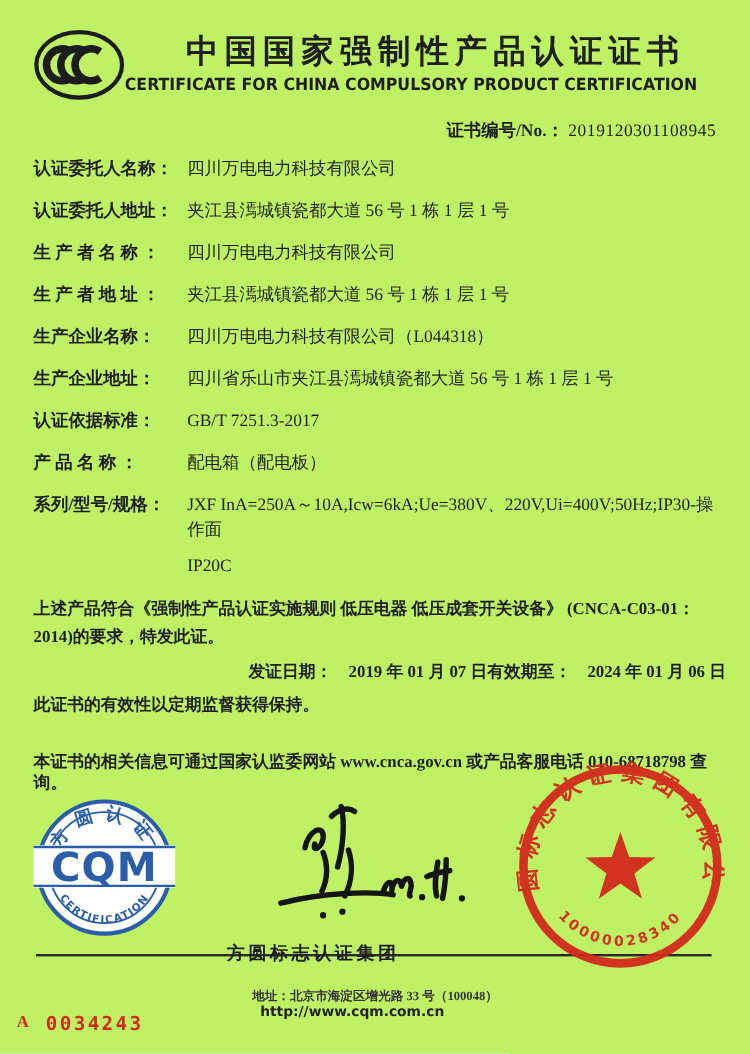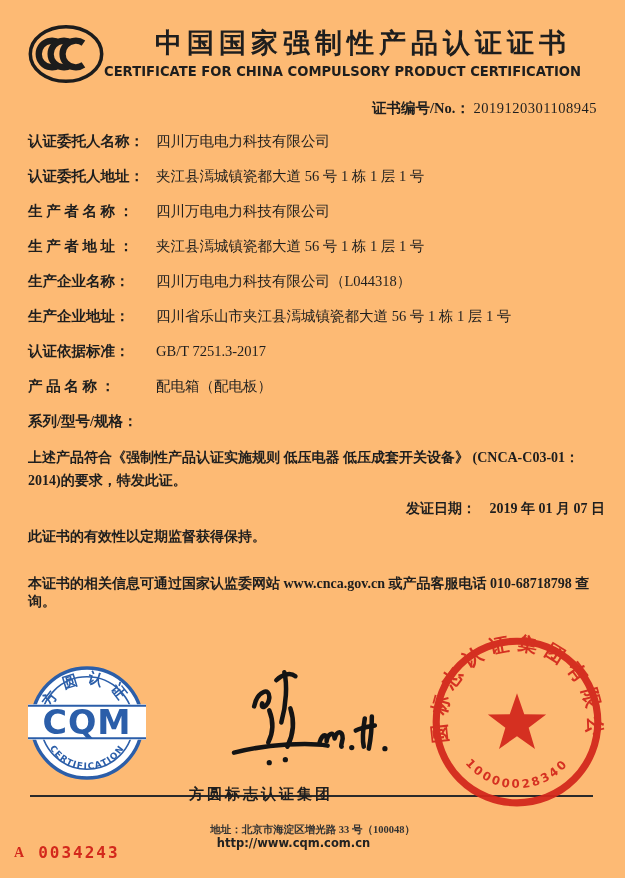--- a/index.html
+++ b/index.html
@@ -1,16 +1,16 @@
 <!DOCTYPE html>
 <html><head>
 <meta charset="utf-8">
 <style>
   html,body{margin:0;padding:0;background:#e8e8e8;}
-  .page{position:relative;width:625px;height:878px;margin:0 auto;background:#fdba74;
+  .page{position:relative;width:625px;height:878px;margin:0 auto;background:#bef264;
         font-family:"Liberation Serif",serif;color:#1e1e1e;overflow:hidden;}
 
   
   .ccc-logo{position:absolute;left:24px;top:13px;width:84px;height:82px;}
   .title-zh{position:absolute;top:25px;left:118px;width:490px;text-align:center;
             font-size:27px;font-weight:700;letter-spacing:5px;white-space:nowrap;}
   .title-en{position:absolute;top:63px;left:70px;width:545px;text-align:center;
             font-size:14px;font-weight:700;font-family:"DejaVu Sans",sans-serif;
             transform:scaleX(.94);transform-origin:center;white-space:nowrap;}
   .cert-no{position:absolute;top:99px;right:28px;font-size:14.5px;white-space:nowrap;}
@@ -95,28 +95,36 @@
     <div class="frow">
       <span class="flabel">认证依据标准：</span>
       <span class="fvalue">GB/T 7251.3-2017</span>
     </div>
     <div class="frow">
       <span class="flabel">产 品 名 称 ：</span>
       <span class="fvalue">配电箱（配电板）</span>
     </div>
     <div class="frow">
       <span class="flabel">系列/型号/规格：</span>
+      <span class="fvalue">
+        <span>JXF InA=250A～10A,Icw=6kA;Ue=380V、220V,Ui=400V;50Hz;IP30-操作面</span>
+        <span class="line2">IP20C</span>
+      </span>
     </div>
 
     <p class="statement">上述产品符合《强制性产品认证实施规则 低压电器 低压成套开关设备》 (CNCA-C03-01：2014)的要求，特发此证。</p>
 
     <div class="dates">
       <span>
         <span class="lbl">发证日期：</span>
         <span class="val">2019 年 01 月 07 日</span>
+      </span>
+      <span>
+        <span class="lbl">有效期至：</span>
+        <span class="val">2024 年 01 月 06 日</span>
       </span>
     </div>
 
     <div class="validity">此证书的有效性以定期监督获得保持。</div>
     <div class="info-note">本证书的相关信息可通过国家认监委网站 www.cnca.gov.cn 或产品客服电话 010-68718798 查询。</div>
   </div>
 
   <svg class="cqm-logo" viewBox="0 0 120 120">
     <circle cx="60" cy="60" r="56" fill="#ffffff" stroke="#2b5ea9" stroke-width="3.5"></circle>
     <circle cx="60" cy="60" r="47" fill="none" stroke="#2b5ea9" stroke-width="1.6"></circle>

